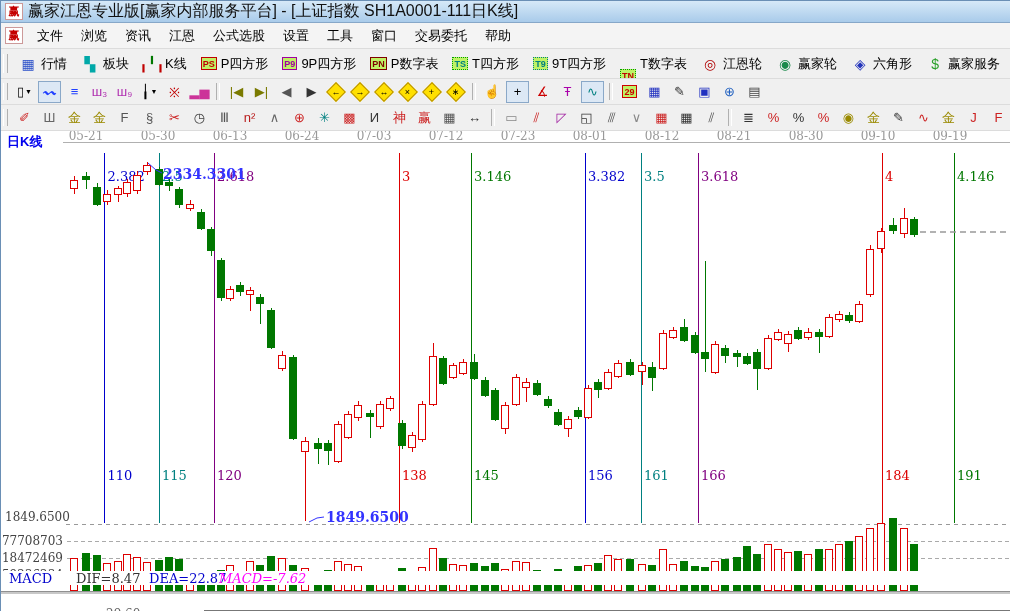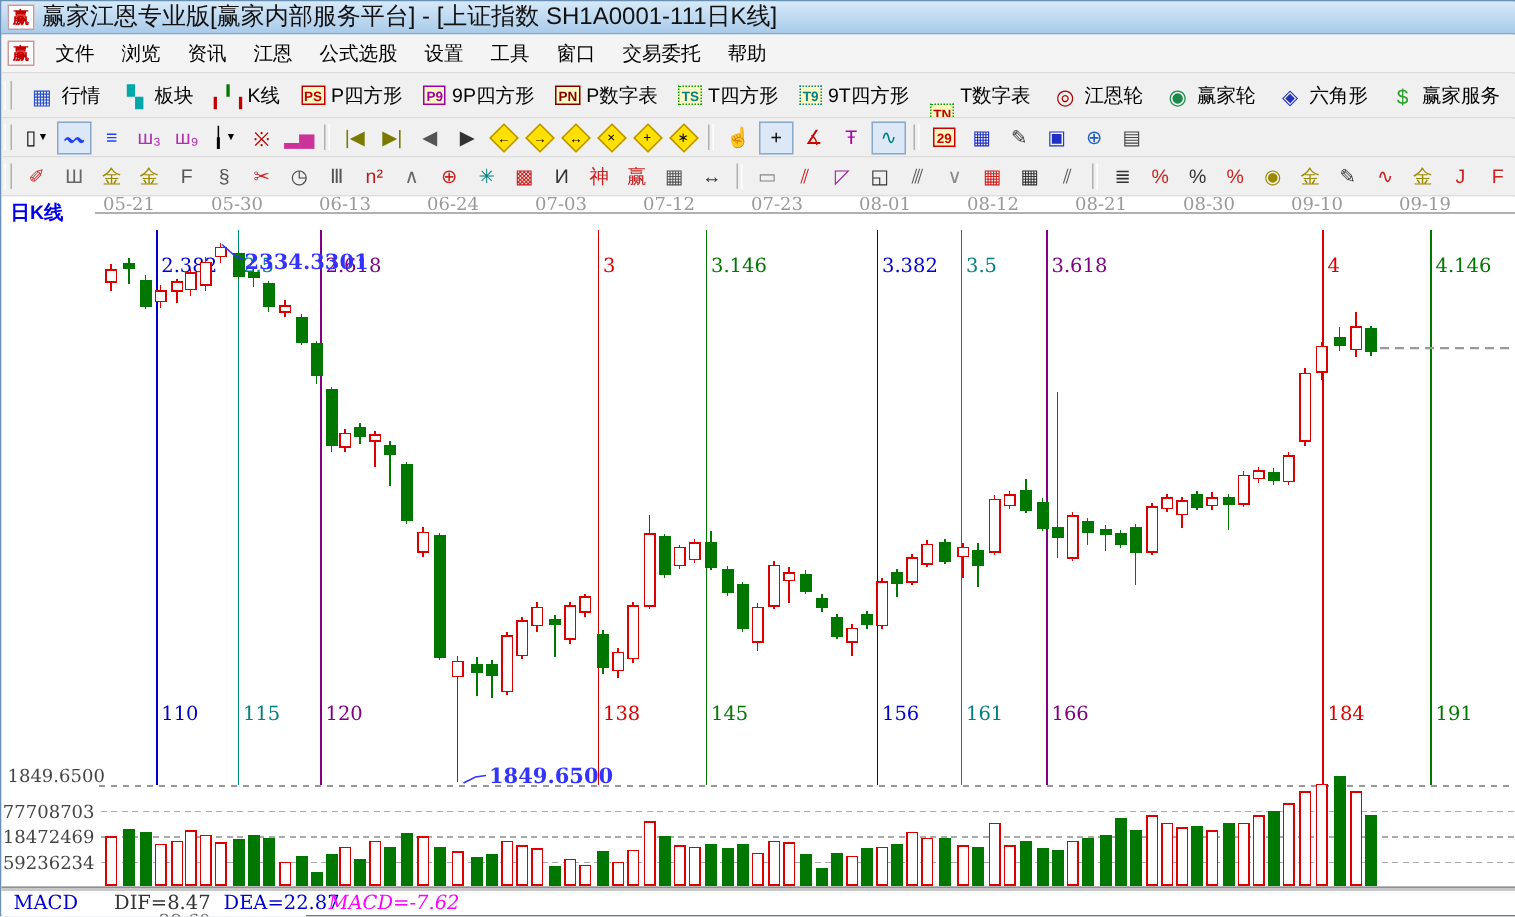--- a/index.html
+++ b/index.html
@@ -20,38 +20,38 @@
   
   .toolbar{position:absolute;left:0;width:1010px;background:#f0f0f0;display:flex;align-items:center;
     box-sizing:border-box;border-bottom:1px solid #dcdcdc;overflow:hidden;white-space:nowrap;}
   .tb1{top:48px;height:30px;}
   .tb2{top:78px;height:26px;}
   .tb3{top:104px;height:26px;}
   .handle{width:3px;height:65%;border-left:1px solid #fff;border-right:1px solid #b0b0b0;margin:0 4px 0 2px;flex:none;}
   .tsep{width:2px;height:70%;border-left:1px solid #b0b0b0;border-right:1px solid #fff;margin:0 4px;flex:none;}
   .tb1item{display:inline-flex;align-items:center;gap:4px;padding:0 7px;font-size:13px;color:#000;flex:none;cursor:default;}
   .badge{display:inline-flex;align-items:center;justify-content:center;min-width:15px;height:13px;
-    font-size:9px;font-weight:bold;background:#fef9c3;padding:0 1px;box-sizing:border-box;}
+    font-size:9px;font-weight:bold;background:#bef264;padding:0 1px;box-sizing:border-box;}
   .gi{display:inline-flex;align-items:center;justify-content:center;font-size:14px;width:18px;flex:none;}
   .tbtn{display:inline-flex;align-items:center;justify-content:center;width:21px;height:20px;
     margin:0 1px;font-size:13px;flex:none;cursor:default;border:1px solid transparent;}
   .tbtn.pressed{border:1px solid #8aa8c8;background:#dce8f5;}
   .dd{font-size:7px;color:#000;margin-left:1px;}
   .dmd{width:12px;height:12px;background:#ffe000;border:1px solid #b89000;transform:rotate(45deg);
     display:flex;align-items:center;justify-content:center;flex:none;}
   .dmd>span{transform:rotate(-45deg);font-size:9px;color:#000;line-height:1;}
   .dmdwrap{width:24px;display:inline-flex;justify-content:center;flex:none;}
   
   .chart{position:absolute;left:0;top:130px;width:1010px;height:481px;background:#fff;}
   .period{position:absolute;left:6px;top:2px;color:#0000ee;font-size:13px;font-weight:bold;
     font-family:"Liberation Sans",sans-serif;}
   #chartsvg{position:absolute;left:0;top:0;}
   .macd-sep{position:absolute;left:0;top:460px;width:1010px;height:4px;background:#c8c8c8;
     border-top:1px solid #909090;border-bottom:1px solid #fff;box-sizing:border-box;}
-  .macd-row{position:absolute;left:0;top:464px;width:1010px;height:14px;background:#fff;font-size:13px;
+  .macd-row{position:absolute;left:0;top:440px;width:1010px;height:14px;background:#fff;font-size:13px;
     font-family:"DejaVu Serif",serif;}
   .macd-row span{position:absolute;top:0;}
   .m-label{left:8px;color:#0000cc;}
   .m-dif{left:75px;color:#333;}
   .m-dea{left:148px;color:#0000cc;}
   .m-macd{left:218px;color:#ff00ff;font-style:italic;}
   .macd-partial{position:absolute;left:105px;top:476px;font-size:12px;color:#666;font-family:"DejaVu Serif",serif;}
   .macd-zero{position:absolute;left:203px;top:479px;width:807px;height:1px;background:#777;}
 </style>
 </head>

